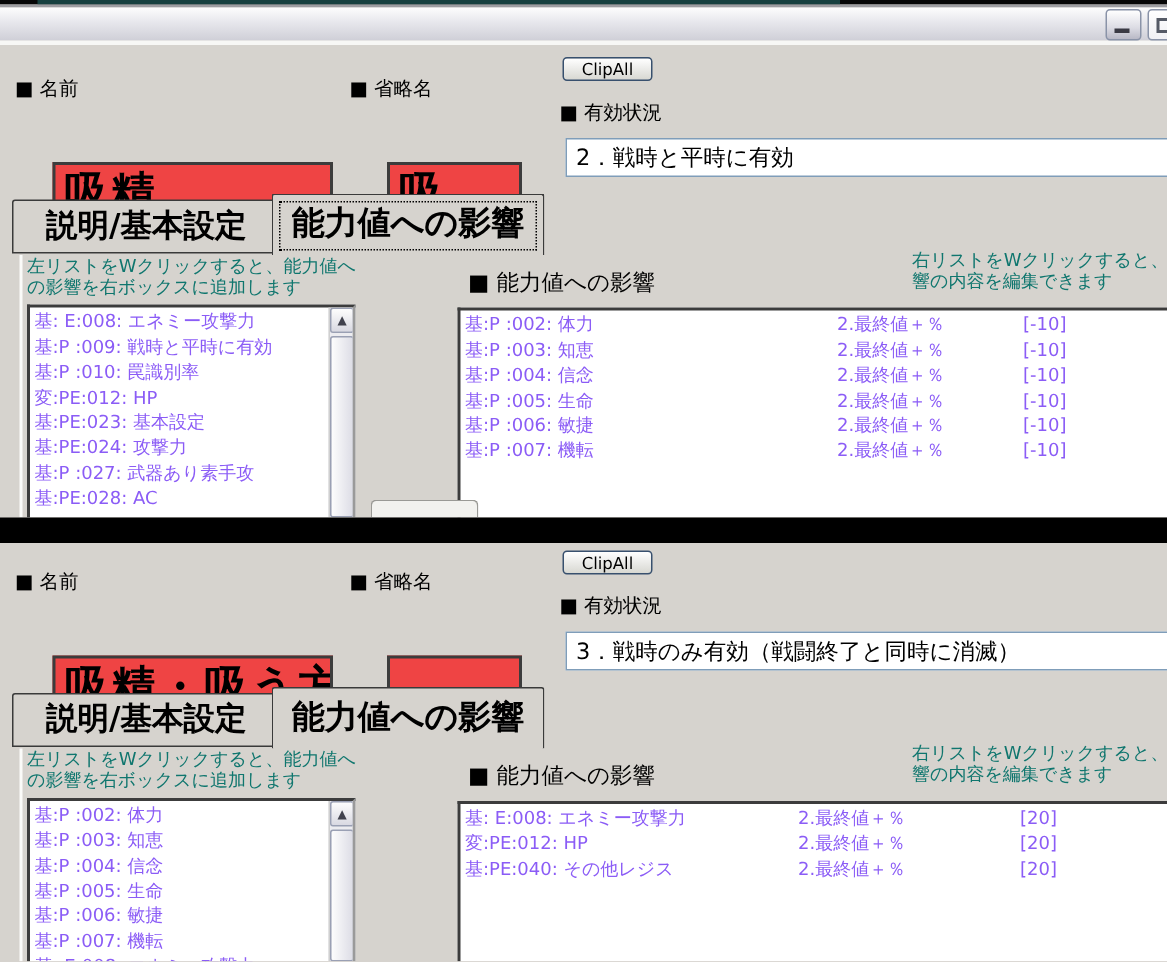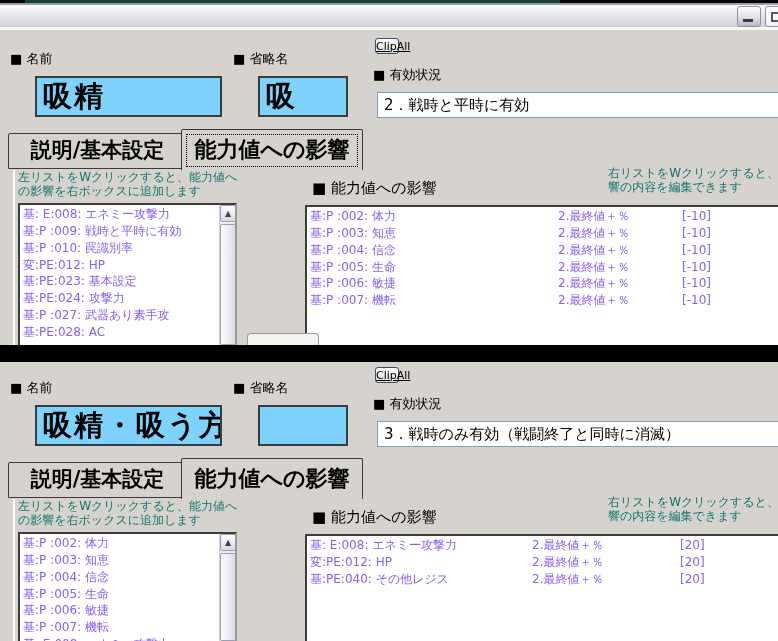--- a/index.html
+++ b/index.html
@@ -19,32 +19,32 @@
   .tb-btn.max { left:765px; background:linear-gradient(#ffffff,#f0f0f4); }
   .glyph-min { position:absolute; left:5px; bottom:4px; width:10px; height:3px; background:#3a3a44; }
   .glyph-max { position:absolute; left:5px; top:5px; width:10px; height:10px; border:2px solid #555a66; }
 
   
   .panel { position:absolute; left:0; width:778px; background:#d6d3ce; overflow:hidden; }
   .panel.p1 { top:33px; height:312px; }
   .panel.p2 { top:362px; height:279px; }
   .divider { position:absolute; left:0; top:345px; width:778px; height:17px; background:#000; }
 
-  .clipall { position:absolute; left:375px; top:5px; width:24px; height:16px; font-size:11px;
+  .clipall { position:absolute; left:375px; top:5px; width:60px; height:16px; font-size:11px;
              font-family:"DejaVu Sans",sans-serif; color:#000; text-align:center; line-height:13px;
-             background:linear-gradient(#ffffff,#e9e9e6 55%,#d8d8d2); border:1px solid #38506e; border-radius:3px;text-decoration:underline; }
+             background:linear-gradient(#ffffff,#e9e9e6 55%,#d8d8d2); border:1px solid #38506e; border-radius:3px; }
 
   .sq-label { position:absolute; font-size:13px; white-space:nowrap; }
   .lbl-name { left:10px; top:17px; }
   .lbl-abbr { left:233px; top:17px; }
   .lbl-status { left:373px; top:33px; }
   .eff-header { position:absolute; left:312px; top:146px; font-size:15px; white-space:nowrap; }
 
-  .inp { position:absolute; background:#7dd3fc; border:2px solid #3c3c3c; font-family:"DejaVu Sans",sans-serif;
-         font-weight:bold; font-size:29px; padding:0 0 0 6px; color:#000; letter-spacing:2px; }
+  .inp { position:absolute; background:#ef4444; border:2px solid #3c3c3c; font-family:"DejaVu Sans",sans-serif;
+         font-weight:bold; font-size:29px; padding:0 0 0 6px; color:#000; letter-spacing:2px;margin-top:32px; }
   .inp-name { left:35px; top:43px; width:187px; height:41px; }
   .inp-abbr { left:258px; top:43px; width:90px; height:41px; }
   .inp-status { position:absolute; left:377px; top:59px; width:405px; height:26px; background:#fff;
                 border:1px solid #7f9db9; font-family:"DejaVu Sans",sans-serif; font-size:15px; padding-left:6px; color:#000; }
 
   .tab { position:absolute; background:#d6d3ce; font-size:21px; font-weight:bold; text-align:center; white-space:nowrap; }
   .tab1 { left:8px; top:100px; height:36px; width:179px; line-height:33px; border:1px solid #3a3a3a; border-radius:2px 2px 0 0; }
   .tab2 { left:181px; top:96px; height:41px; width:182px; line-height:39px; border:1px solid #3a3a3a; border-bottom:none;
           border-radius:2px 2px 0 0; z-index:2; font-size:22px; }
   .focus-rect { position:absolute; left:4px; top:4px; right:4px; bottom:3px; border:1px dotted #000; }

